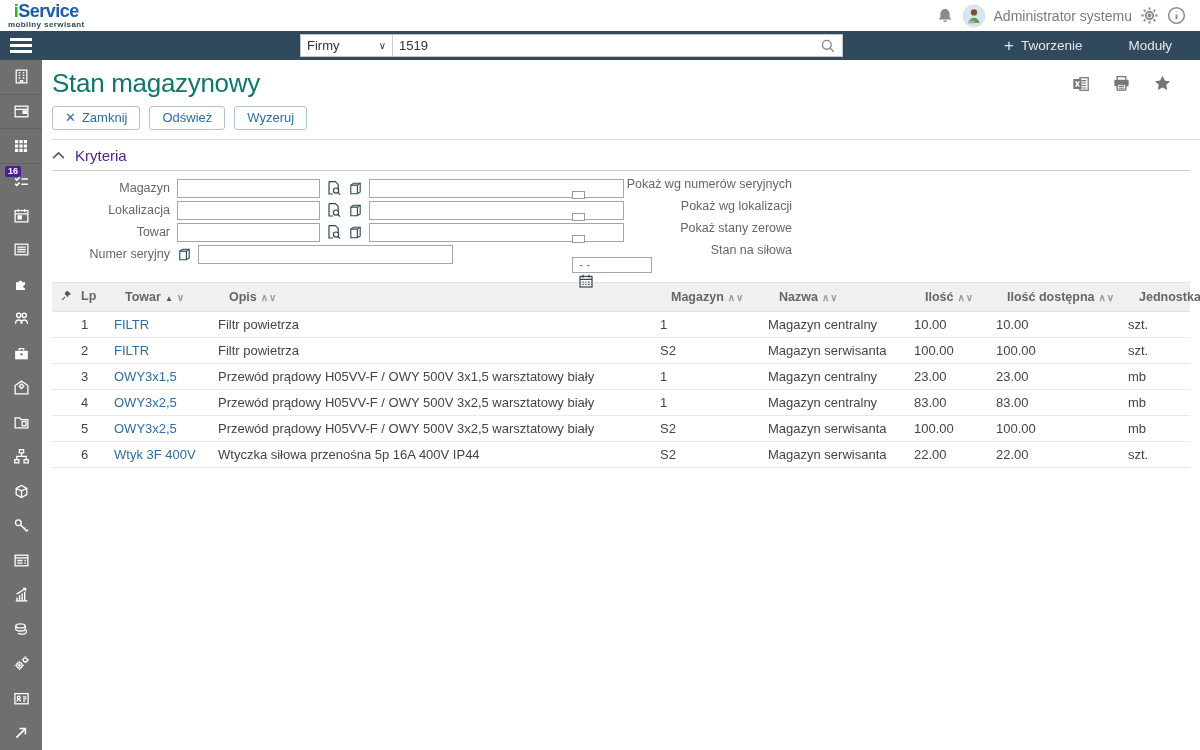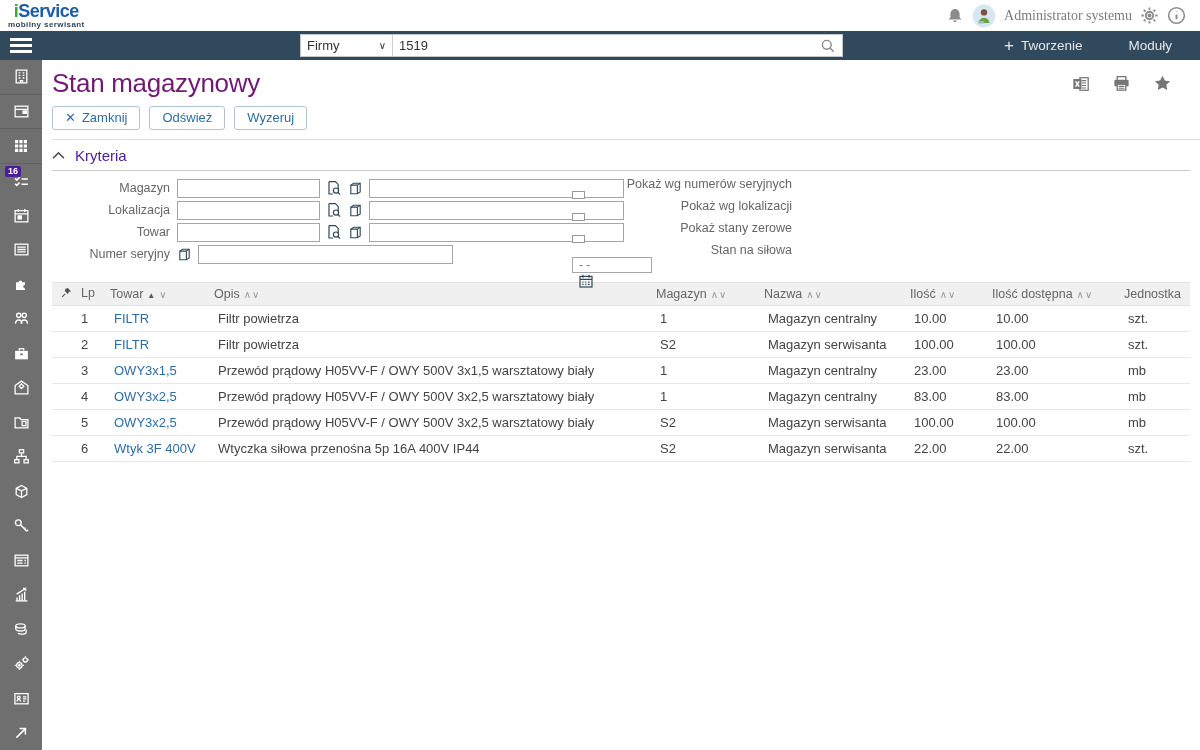--- a/index.html
+++ b/index.html
@@ -7,21 +7,21 @@
     font-family:"Liberation Sans", sans-serif; }
 
   
   .topbar { position:absolute; top:0; left:0; right:0; height:31px; background:#fff;
     display:flex; align-items:center; justify-content:space-between; padding:0 14px 0 8px;text-align:center; }
   .logo { line-height:1; cursor:pointer; }
   .logo .l1 { font-size:18px; font-weight:bold; letter-spacing:-0.5px; }
   .logo .li { color:#3aaa35; }
   .logo .lr { color:#1a5dab; }
   .logo .l2 { font-size:8px; font-weight:bold; color:#2f4858; letter-spacing:0.4px; margin-top:1px; }
-  .userarea { display:flex; align-items:center; gap:8px;font-family:Liberation Serif, serif; }
+  .userarea { display:flex; align-items:center; gap:8px; }
   .userarea .uicon { color:#8b8b8b; display:flex; align-items:center; cursor:pointer; }
   .username { color:#7a7a7a; font-size:14px; }
 
   
   .navbar { position:absolute; top:31px; left:0; right:0; height:29px; background:#30495c;
     display:flex; align-items:center; }
   .hamburger { width:42px; display:flex; flex-direction:column; gap:3px; align-items:center; cursor:pointer; }
   .hamburger span { display:block; width:22px; height:3px; background:#fff; }
   .searchwrap { position:absolute; left:300px; top:3px; width:543px; height:23px;
     background:#fff; border:1px solid #c6c6c6; display:flex; align-items:stretch; }
@@ -44,21 +44,21 @@
     color:#fff; cursor:pointer; position:relative; flex:0 0 auto; }
   .sb-item.grp { border-bottom:1px solid #616161; }
   .sb-item svg { display:block; }
   .badge { position:absolute; top:2px; left:5px; background:#4c1d95; color:#fff;
     font-size:9px; font-weight:bold; padding:1px 3px; border-radius:2px; line-height:1.1; }
 
   
   .content { position:absolute; top:60px; left:42px; right:0; bottom:0; background:#fff;
     padding:0 10px; }
   .titlerow { display:flex; align-items:center; justify-content:space-between; margin-top:8px; }
-  .pagetitle { font-size:26px; font-weight:400; color:#701a75; letter-spacing:-0.3px; }
+  .pagetitle { font-size:26px; font-weight:400; color:#0f766e; letter-spacing:-0.3px; }
   .pageicons { display:flex; align-items:center; gap:22px; padding-right:18px; color:#767676; }
   .pageicons .pic { cursor:pointer; display:flex; }
 
   .toolbar { display:flex; gap:9px; margin-top:7px; }
   .btn { display:flex; align-items:center; gap:6px; background:#fff; border:1px solid #b3c2d1;
     border-radius:3px; color:#2e6da4; font-size:13px; padding:3px 12px 4px; cursor:pointer;
     font-family:"Liberation Sans", sans-serif; }
   .btn .x { font-size:13px; }
 
   .rule { border-bottom:1px solid #ddd; margin:9px -10px 0 0; }
@@ -81,22 +81,22 @@
   .critright { position:absolute; left:520px; top:0; }
   .rrow { display:flex; align-items:flex-start; height:22px;flex-direction:column; }
   .rlabel { width:228px; text-align:right; font-size:12.5px; color:#666; padding-right:8px; }
   .cb { width:13px; height:13px; border:1px solid #999; background:#fff; cursor:pointer; }
   .dateinput { width:80px; height:19px; border:1px solid #a6a6a6; font-size:12px; color:#555;
     padding:0 6px; font-family:"Liberation Sans", sans-serif; }
 
   
   table { border-collapse:collapse; width:1138px; table-layout:fixed; margin-top:9px; }
   thead th { background:#f0f0f0; border-top:1px solid #e2e2e2; border-bottom:1px solid #e2e2e2;
-    font-weight:normal; font-size:12.5px; color:#666; text-align:left; height:23px;
-    padding:0 0; cursor:pointer; white-space:nowrap; }
+    font-weight:bold; font-size:12.5px; color:#666; text-align:left; height:29px;
+    padding:0 15px; cursor:pointer; white-space:nowrap; }
   tbody td { font-size:13px; color:#444; height:26px; padding:0 4px;
     border-bottom:1px solid #e8e8e8; white-space:nowrap; overflow:hidden; }
   td.link { color:#2e6da4; cursor:pointer; }
   .sortud { color:#9a9a9a; font-size:10px; letter-spacing:1px; margin-left:4px; }
   .sortasc { color:#555; font-size:8px; margin-left:4px; }
   .pin { color:#555; margin-right:8px; vertical-align:-2px; }
   th.lpcell { padding-left:8px; }
 </style>
 </head>
 <body>

